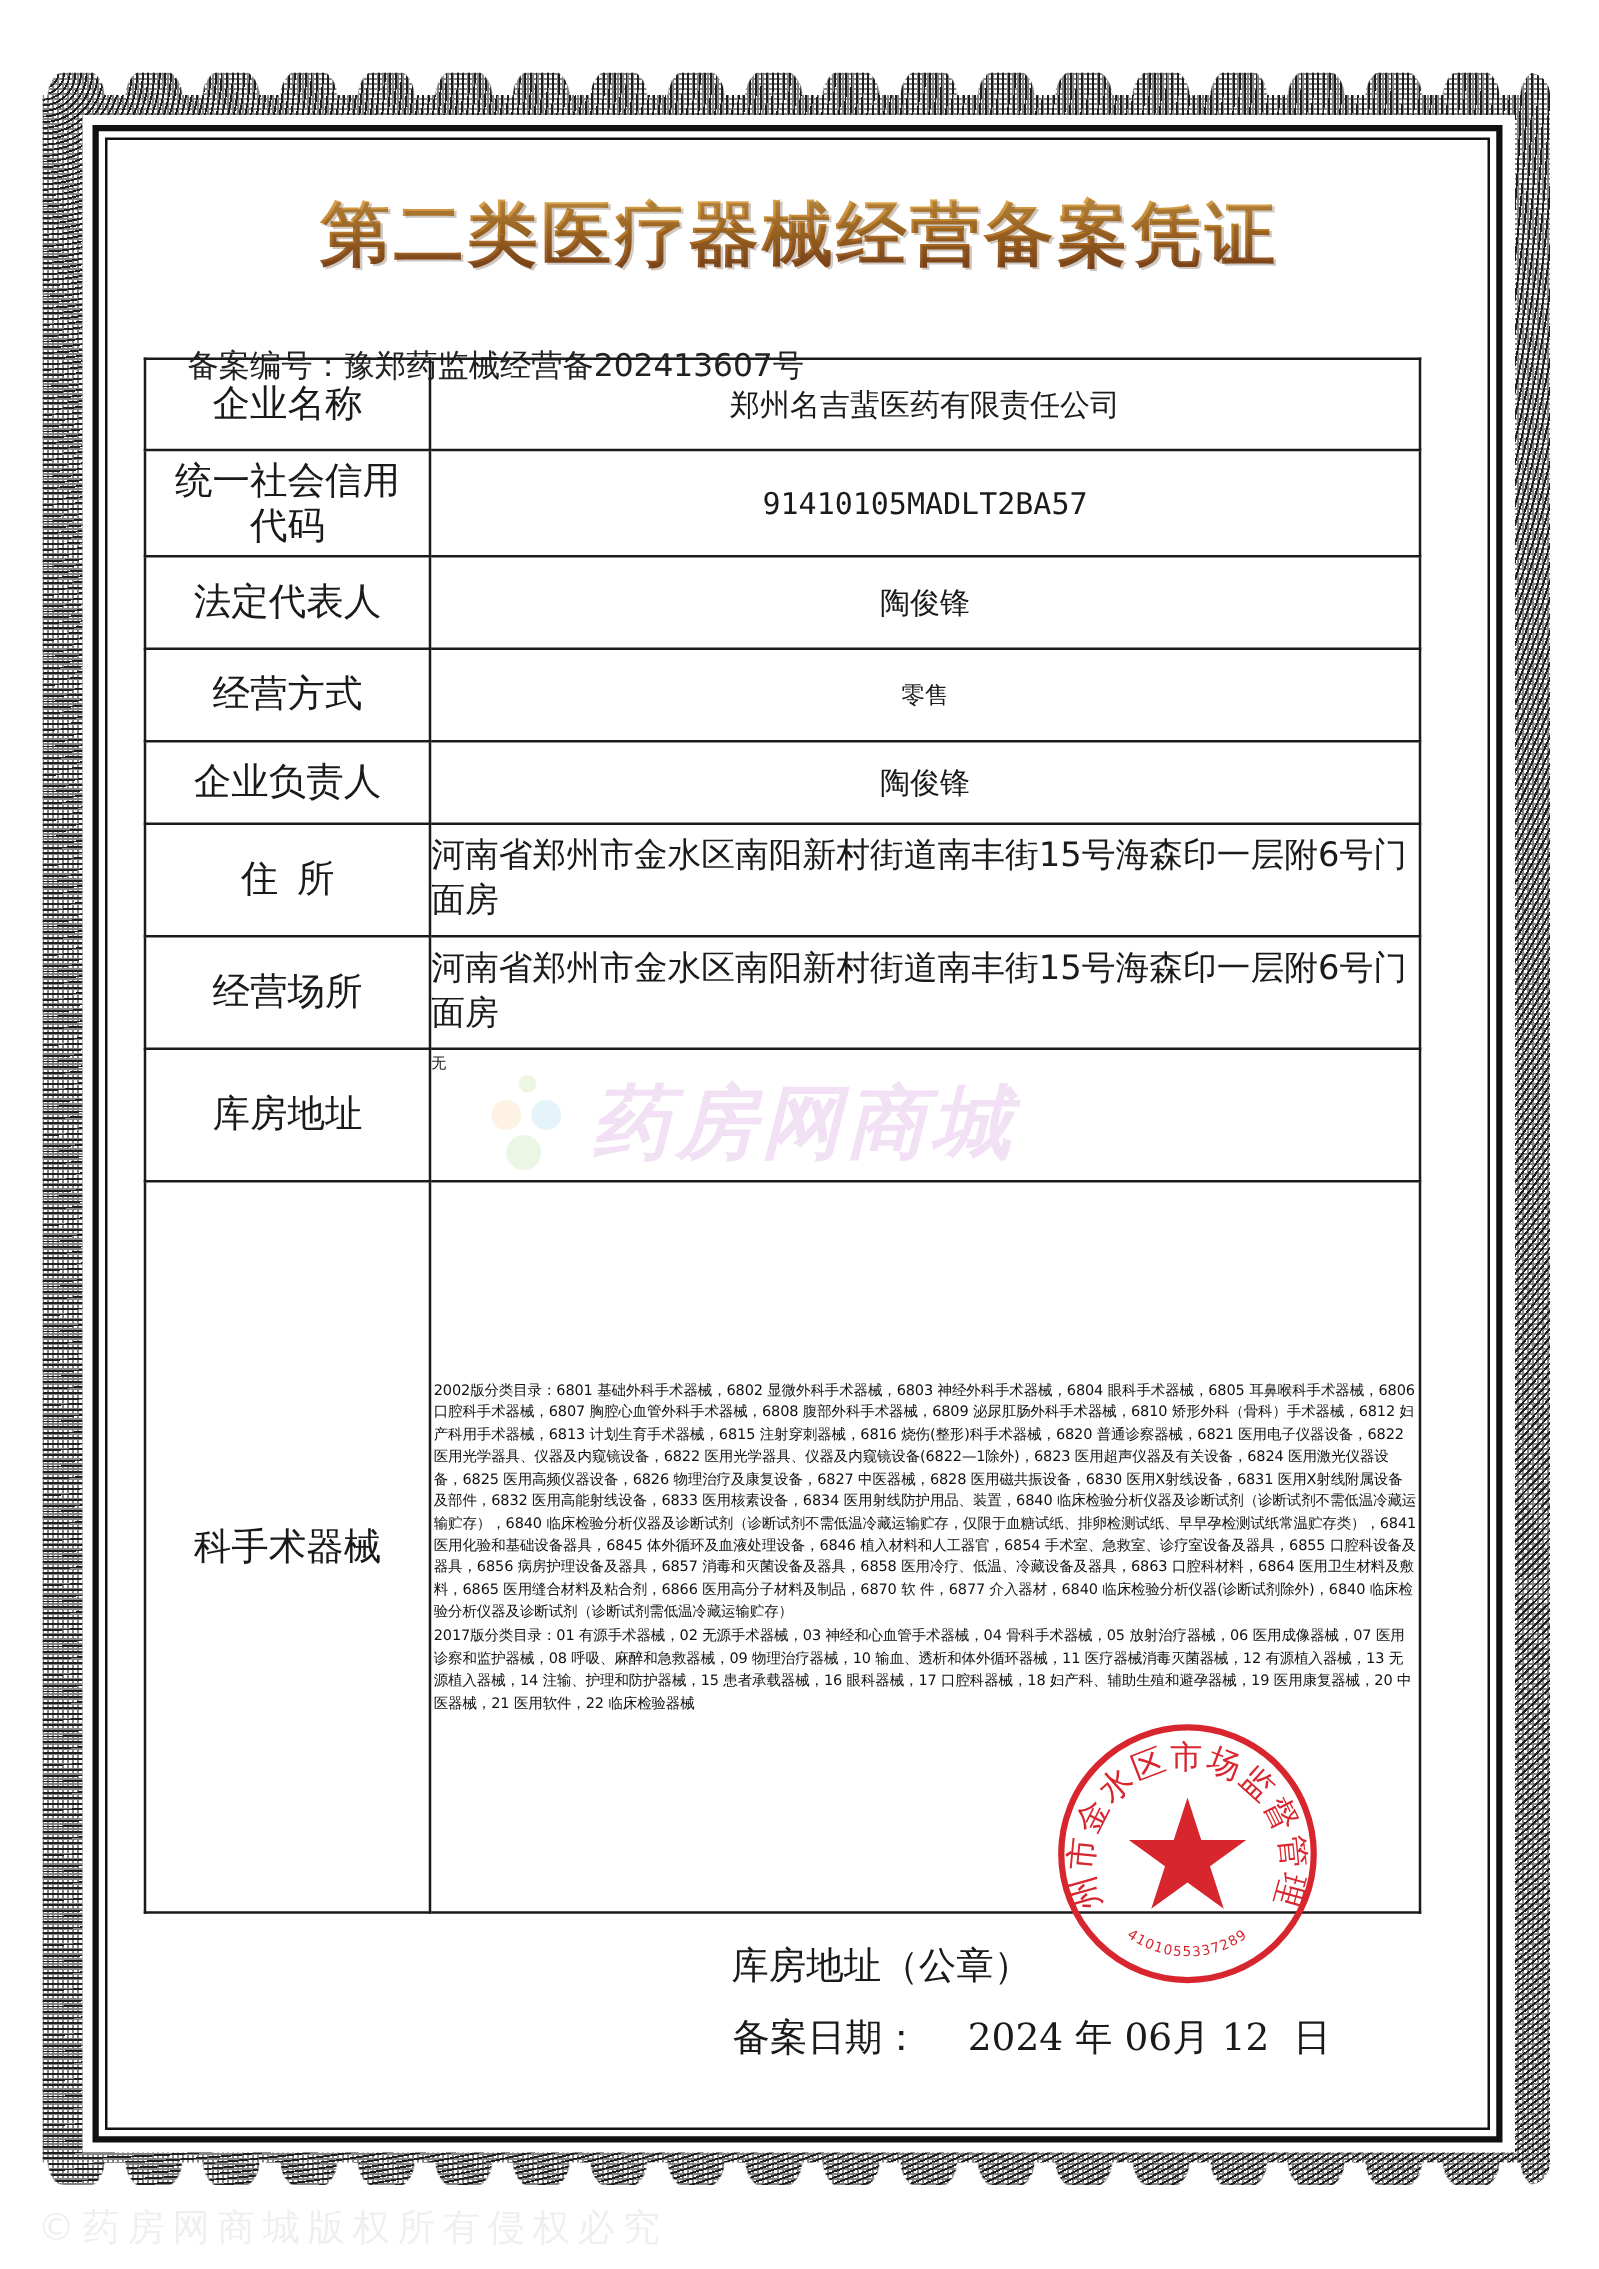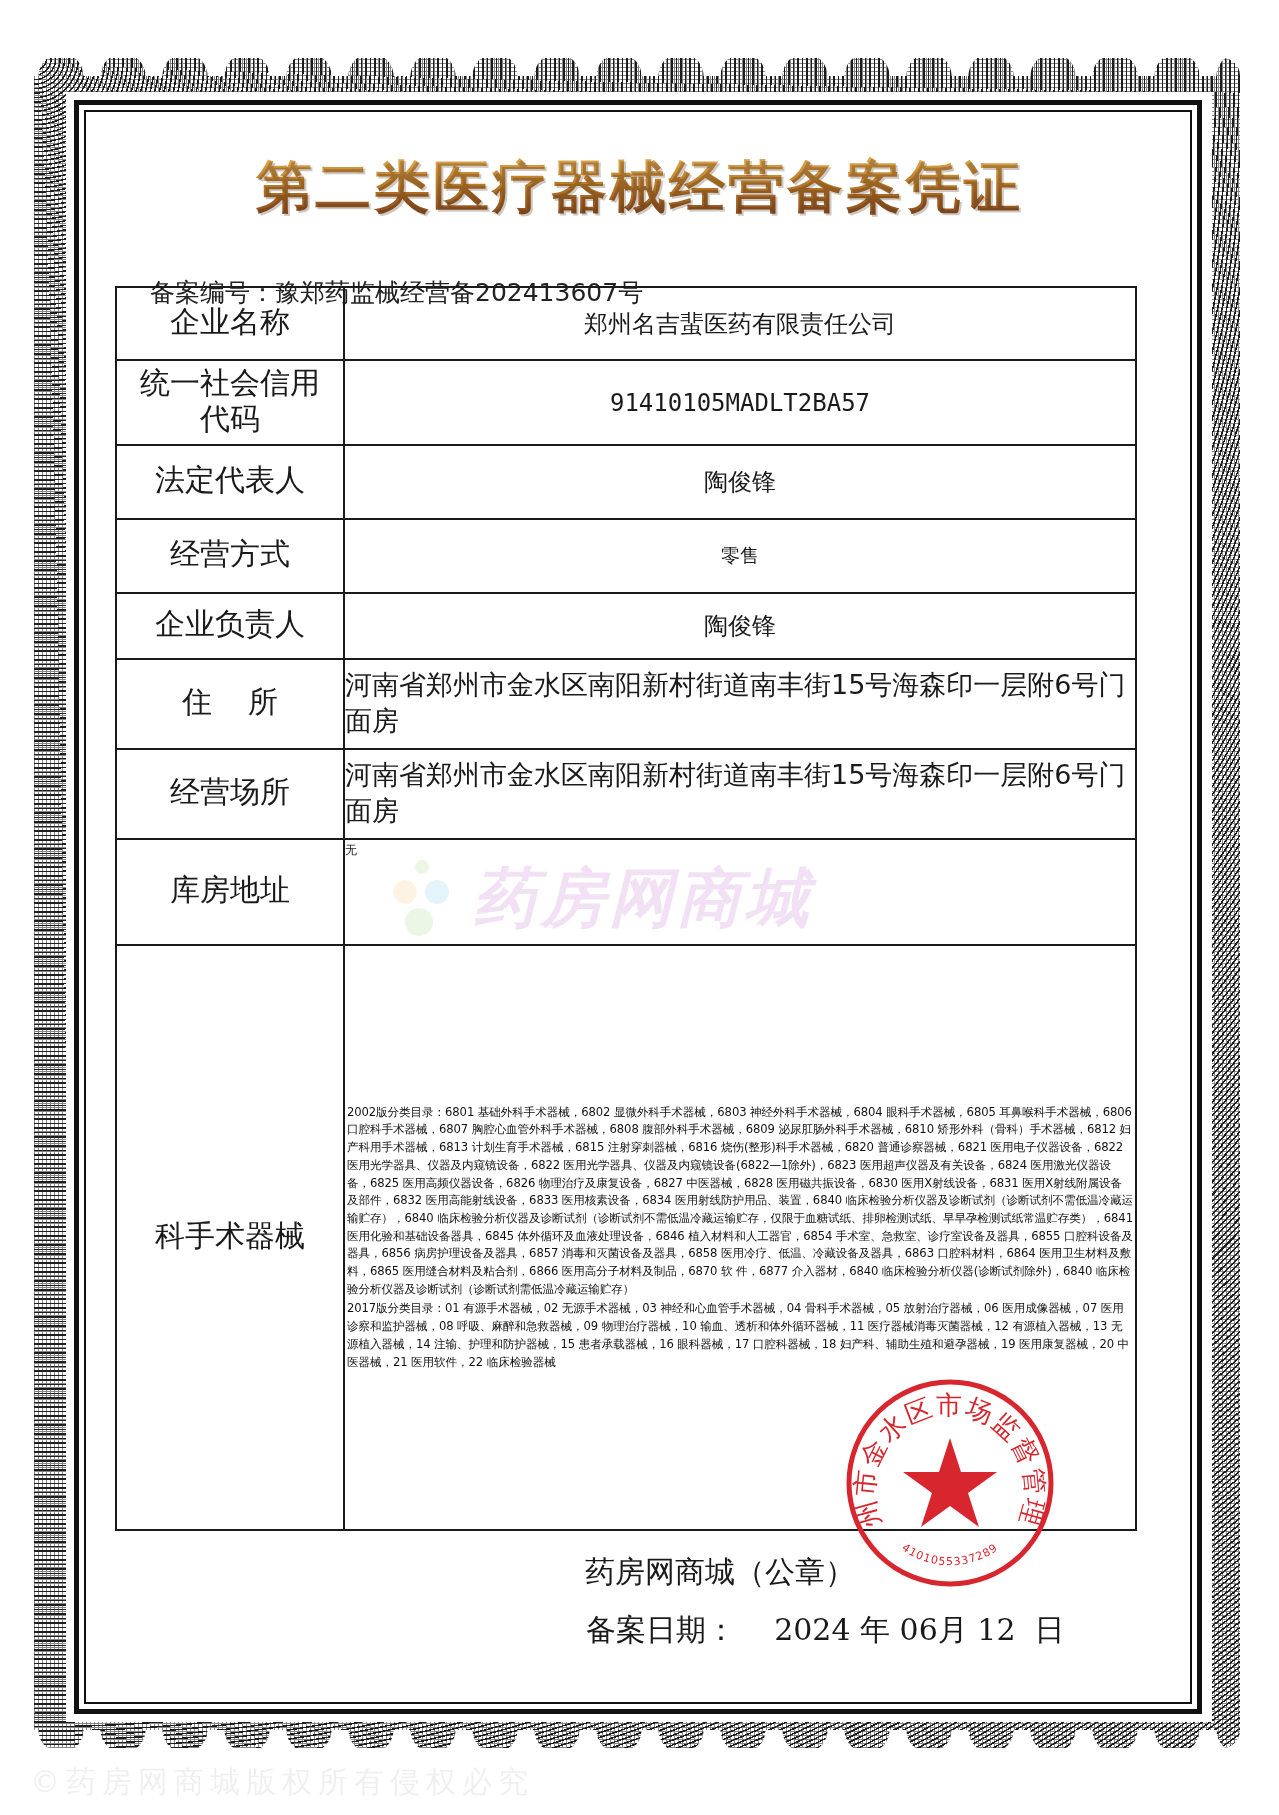--- a/index.html
+++ b/index.html
@@ -58,21 +58,21 @@
 
   table.cert {
     position: absolute; left: 115px; top: 286px; width: 1022px;
     border-collapse: collapse; table-layout: fixed;
   }
   table.cert td {
     border: 2px solid #1a1a1a; padding: 0; vertical-align: middle;
   }
   td.label {
     width: 226px; text-align: center; font-size: 30px; color: #1a1a1a;
-    font-family: Liberation Mono, monospace; line-height: 36px;
+    font-family: Liberation Serif, serif; line-height: 36px;
   }
   td.value {
     text-align: center; font-size: 24px; color: #1a1a1a;
     font-family: "DejaVu Sans", sans-serif;
   }
   td.value.addr { text-align: left; font-size: 27px; line-height: 36px; padding-top: 4px; padding-bottom: 6px; }
   td.value.mono { font-family: "DejaVu Sans Mono", monospace; font-size: 24px; margin-left: 36px; }
   td.value.small { font-size: 19px; }
   td.value.tiny-top { vertical-align: top; text-align: left; font-size: 12px; padding-top: 2px; }
   td.scope {
@@ -173,21 +173,21 @@
   <tr style="height:585px">
     <td class="label">科手术器械</td>
     <td class="scope">
       <p>2002版分类目录：6801 基础外科手术器械，6802 显微外科手术器械，6803 神经外科手术器械，6804 眼科手术器械，6805 耳鼻喉科手术器械，6806 口腔科手术器械，6807 胸腔心血管外科手术器械，6808 腹部外科手术器械，6809 泌尿肛肠外科手术器械，6810 矫形外科（骨科）手术器械，6812 妇产科用手术器械，6813 计划生育手术器械，6815 注射穿刺器械，6816 烧伤(整形)科手术器械，6820 普通诊察器械，6821 医用电子仪器设备，6822 医用光学器具、仪器及内窥镜设备，6822 医用光学器具、仪器及内窥镜设备(6822—1除外)，6823 医用超声仪器及有关设备，6824 医用激光仪器设备，6825 医用高频仪器设备，6826 物理治疗及康复设备，6827 中医器械，6828 医用磁共振设备，6830 医用X射线设备，6831 医用X射线附属设备及部件，6832 医用高能射线设备，6833 医用核素设备，6834 医用射线防护用品、装置，6840 临床检验分析仪器及诊断试剂（诊断试剂不需低温冷藏运输贮存），6840 临床检验分析仪器及诊断试剂（诊断试剂不需低温冷藏运输贮存，仅限于血糖试纸、排卵检测试纸、早早孕检测试纸常温贮存类），6841 医用化验和基础设备器具，6845 体外循环及血液处理设备，6846 植入材料和人工器官，6854 手术室、急救室、诊疗室设备及器具，6855 口腔科设备及器具，6856 病房护理设备及器具，6857 消毒和灭菌设备及器具，6858 医用冷疗、低温、冷藏设备及器具，6863 口腔科材料，6864 医用卫生材料及敷料，6865 医用缝合材料及粘合剂，6866 医用高分子材料及制品，6870 软 件，6877 介入器材，6840 临床检验分析仪器(诊断试剂除外)，6840 临床检验分析仪器及诊断试剂（诊断试剂需低温冷藏运输贮存）</p>
       <p>2017版分类目录：01 有源手术器械，02 无源手术器械，03 神经和心血管手术器械，04 骨科手术器械，05 放射治疗器械，06 医用成像器械，07 医用诊察和监护器械，08 呼吸、麻醉和急救器械，09 物理治疗器械，10 输血、透析和体外循环器械，11 医疗器械消毒灭菌器械，12 有源植入器械，13 无源植入器械，14 注输、护理和防护器械，15 患者承载器械，16 眼科器械，17 口腔科器械，18 妇产科、辅助生殖和避孕器械，19 医用康复器械，20 中医器械，21 医用软件，22 临床检验器械</p>
     </td>
   </tr>
 </tbody>
   </table>
 
-<div class="footer-dept">药房网商城（公章）</div>
+<div class="footer-dept">库房地址（公章）</div>
 <div class="footer-date"><span>备案日期：</span>    <span>2024</span> <span>年</span> <span>06</span><span>月</span> <span>12</span>  <span>日</span></div>
 
 <svg class="seal" viewBox="0 0 214 214">
   <defs>
     <path id="sealArc" d="M 40 150 A 76 76 0 1 1 174 150" fill="none"></path>
     <path id="codeArc" d="M 52 168 A 82 82 0 0 0 162 168" fill="none"></path>
   </defs>
   <circle cx="107" cy="107" r="101" fill="none" stroke="#d8262e" stroke-width="5"></circle>
   <polygon points="107,62 118,96 154,96 125,117 136,151 107,130 78,151 89,117 60,96 96,96" fill="#d8262e"></polygon>
   <text font-size="26" fill="#d8262e" font-family="DejaVu Sans, sans-serif" letter-spacing="2">

